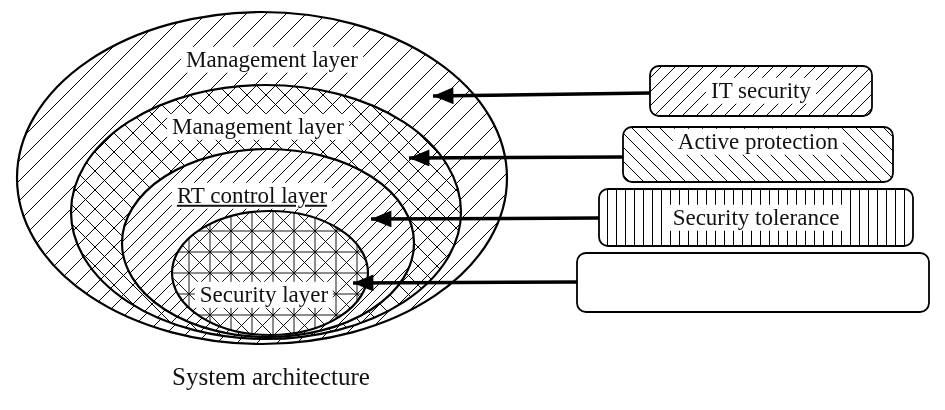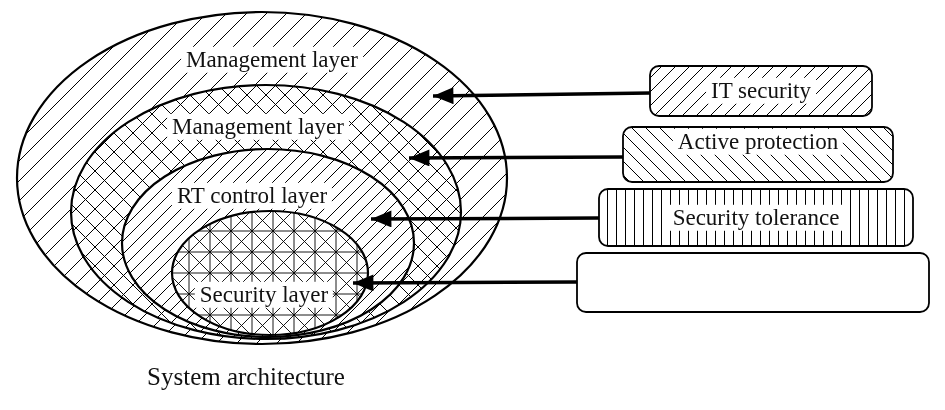--- a/index.html
+++ b/index.html
@@ -20,20 +20,21 @@
     font-size:23px;
     line-height:1.15;
     white-space:nowrap;
   }
   .caption{
     position:absolute;
     transform:translate(-50%,-50%);
     font-size:25px;
     white-space:nowrap;
     background:transparent;
+    margin-left:25px;
   }
 </style>
 </head>
 <body>
 
 <div class="stage">
 
   <svg width="945" height="410" viewBox="0 0 945 410">
     <defs>
 
@@ -88,21 +89,21 @@
     <rect x="577" y="253" width="352" height="59" rx="9" fill="#ffffff" stroke="#000" stroke-width="1.8"></rect>
 
     <path d="M650,93 L433,96" stroke="#000" stroke-width="3.5" marker-end="url(#ah)"></path>
     <path d="M623,157 L409,158" stroke="#000" stroke-width="3.5" marker-end="url(#ah)"></path>
     <path d="M599,218 L371,219" stroke="#000" stroke-width="3.5" marker-end="url(#ah)"></path>
     <path d="M577,282 L353,283" stroke="#000" stroke-width="3.5" marker-end="url(#ah)"></path>
   </svg>
 
   <div class="label" style="left:272px;top:60px;">Management layer</div>
   <div class="label" style="left:258px;top:127px;">Management layer</div>
-  <div class="label" style="left:252px;top:196px;">RT control layer</div>
+  <div class="label" style="left:252px;top:196px;text-decoration:underline;">RT control layer</div>
   <div class="label" style="left:264px;top:295px;">Security layer</div>
 
   <div class="label" style="left:761px;top:91px;">IT security</div>
   <div class="label" style="left:758px;top:142px;">Active protection</div>
   <div class="label" style="left:756px;top:218px;">Security tolerance</div>
 
   <div class="caption" style="left:246px;top:377px;">System architecture</div>
 
 </div>
 

